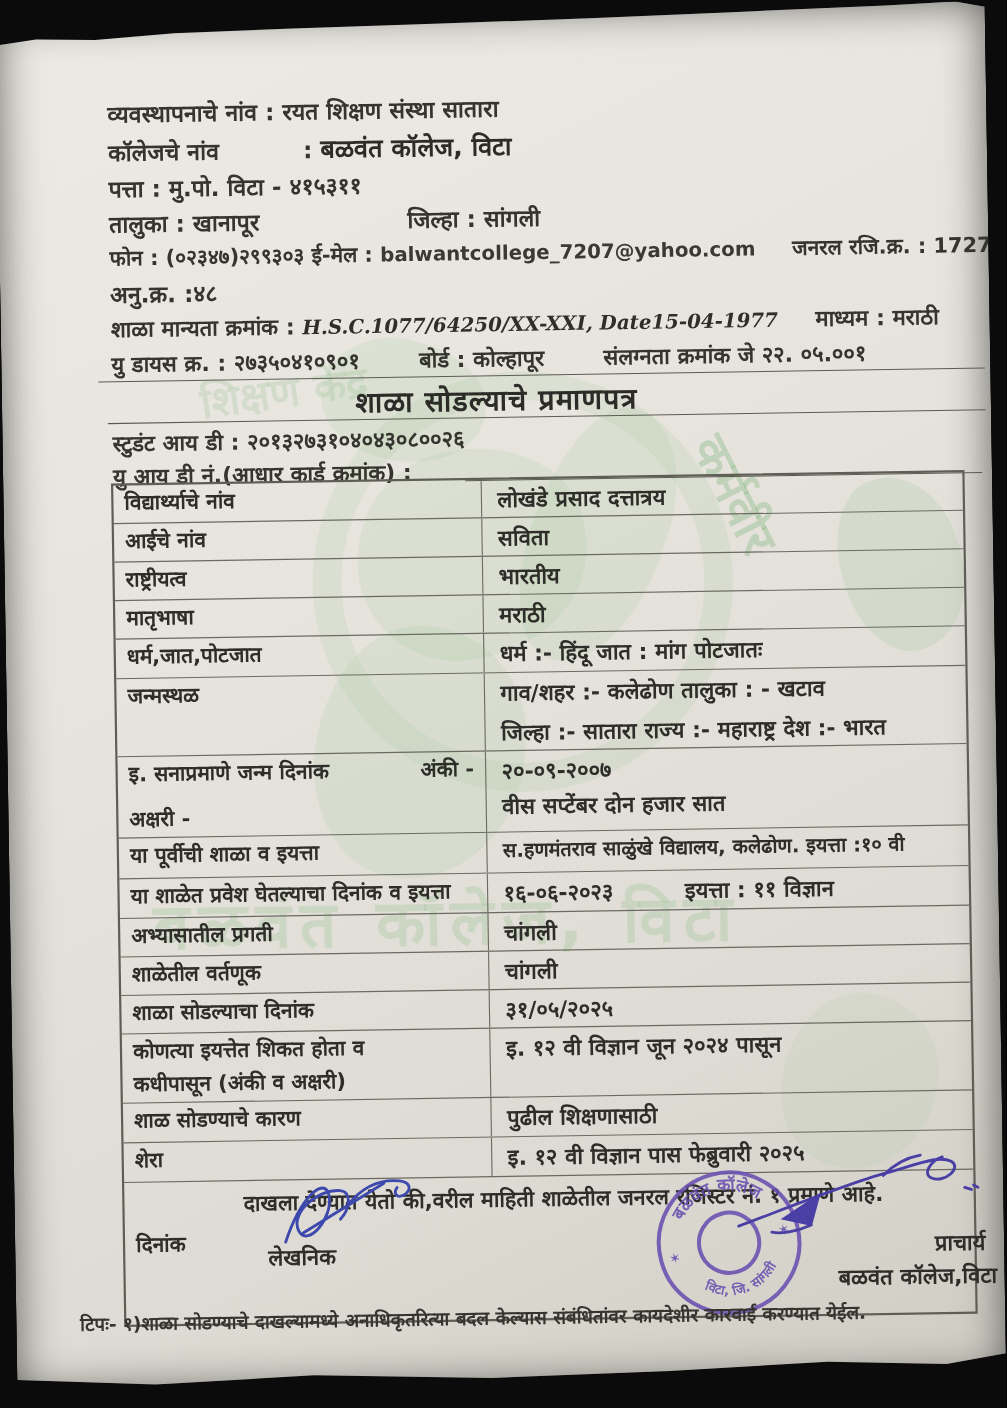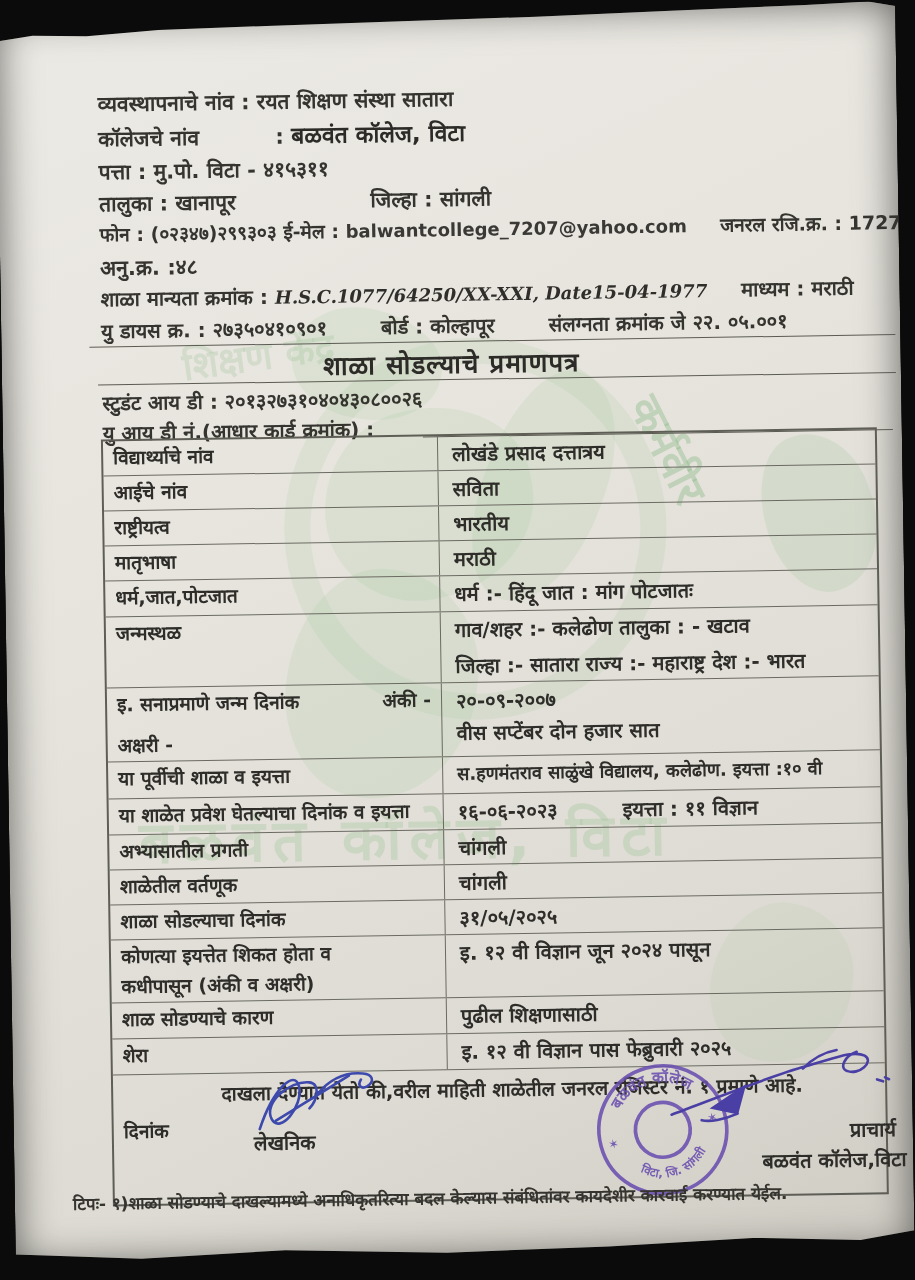--- a/index.html
+++ b/index.html
@@ -249,21 +249,21 @@
       </div>
     </div>
 
     <svg class="sig" style="left:232px;top:1052px;" width="160" height="80" viewBox="0 0 160 80">
       <g fill="none" stroke="#3d49ad" stroke-width="2.6" stroke-linecap="round">
         <path d="M14,66 C28,26 50,6 54,24 C58,44 34,72 26,56 C18,40 44,18 64,20 C76,21 72,38 64,46"></path>
         <path d="M30,58 L104,14"></path>
         <path d="M72,32 C84,18 100,10 118,12 C128,13 130,20 122,25 C116,28 112,24 116,18"></path>
       </g>
     </svg>
-    <div class="sig-label" style="left:240px;top:1118px;">लेखनिक</div>
+    <div class="sig-label" style="left:230px;top:1118px;">लेखनिक</div>
 
     <div class="stamp-wrap">
       <svg width="146" height="146" viewBox="0 0 160 160">
         <circle cx="80" cy="80" r="70" fill="none" stroke="#6a4fb0" stroke-width="4"></circle>
         <circle cx="80" cy="80" r="30" fill="none" stroke="#6a4fb0" stroke-width="4"></circle>
         <defs>
           <path id="arcTop" d="M 80,80 m -52,0 a 52,52 0 1,1 104,0"></path>
           <path id="arcBot" d="M 80,80 m -52,0 a 52,52 0 1,0 104,0"></path>
         </defs>
         <text fill="#6a4fb0" font-size="17" font-weight="bold">

